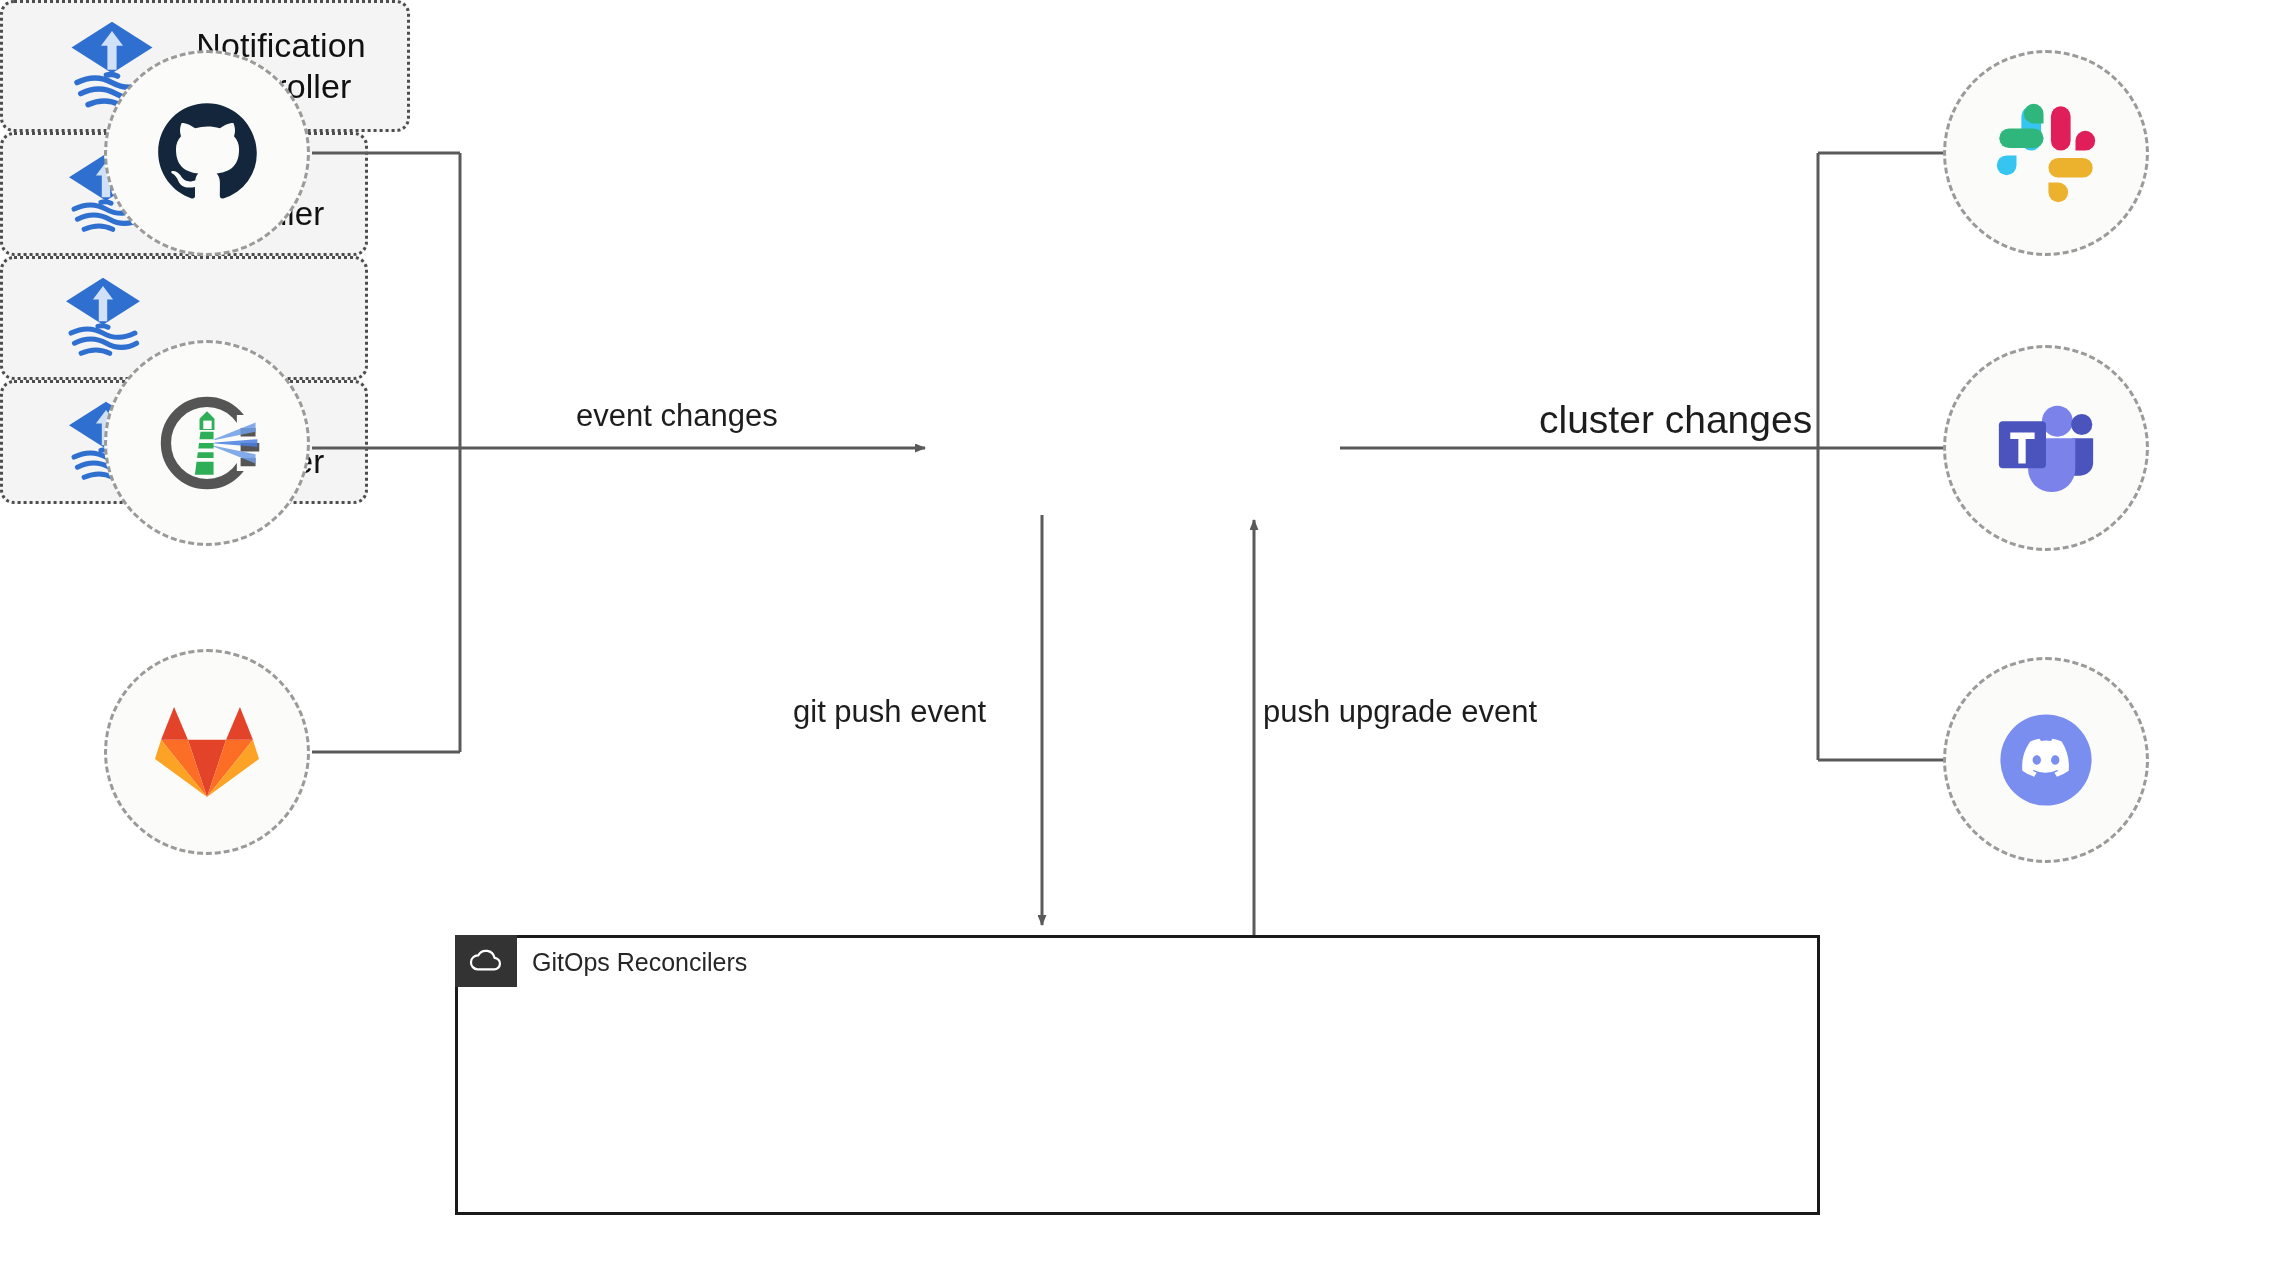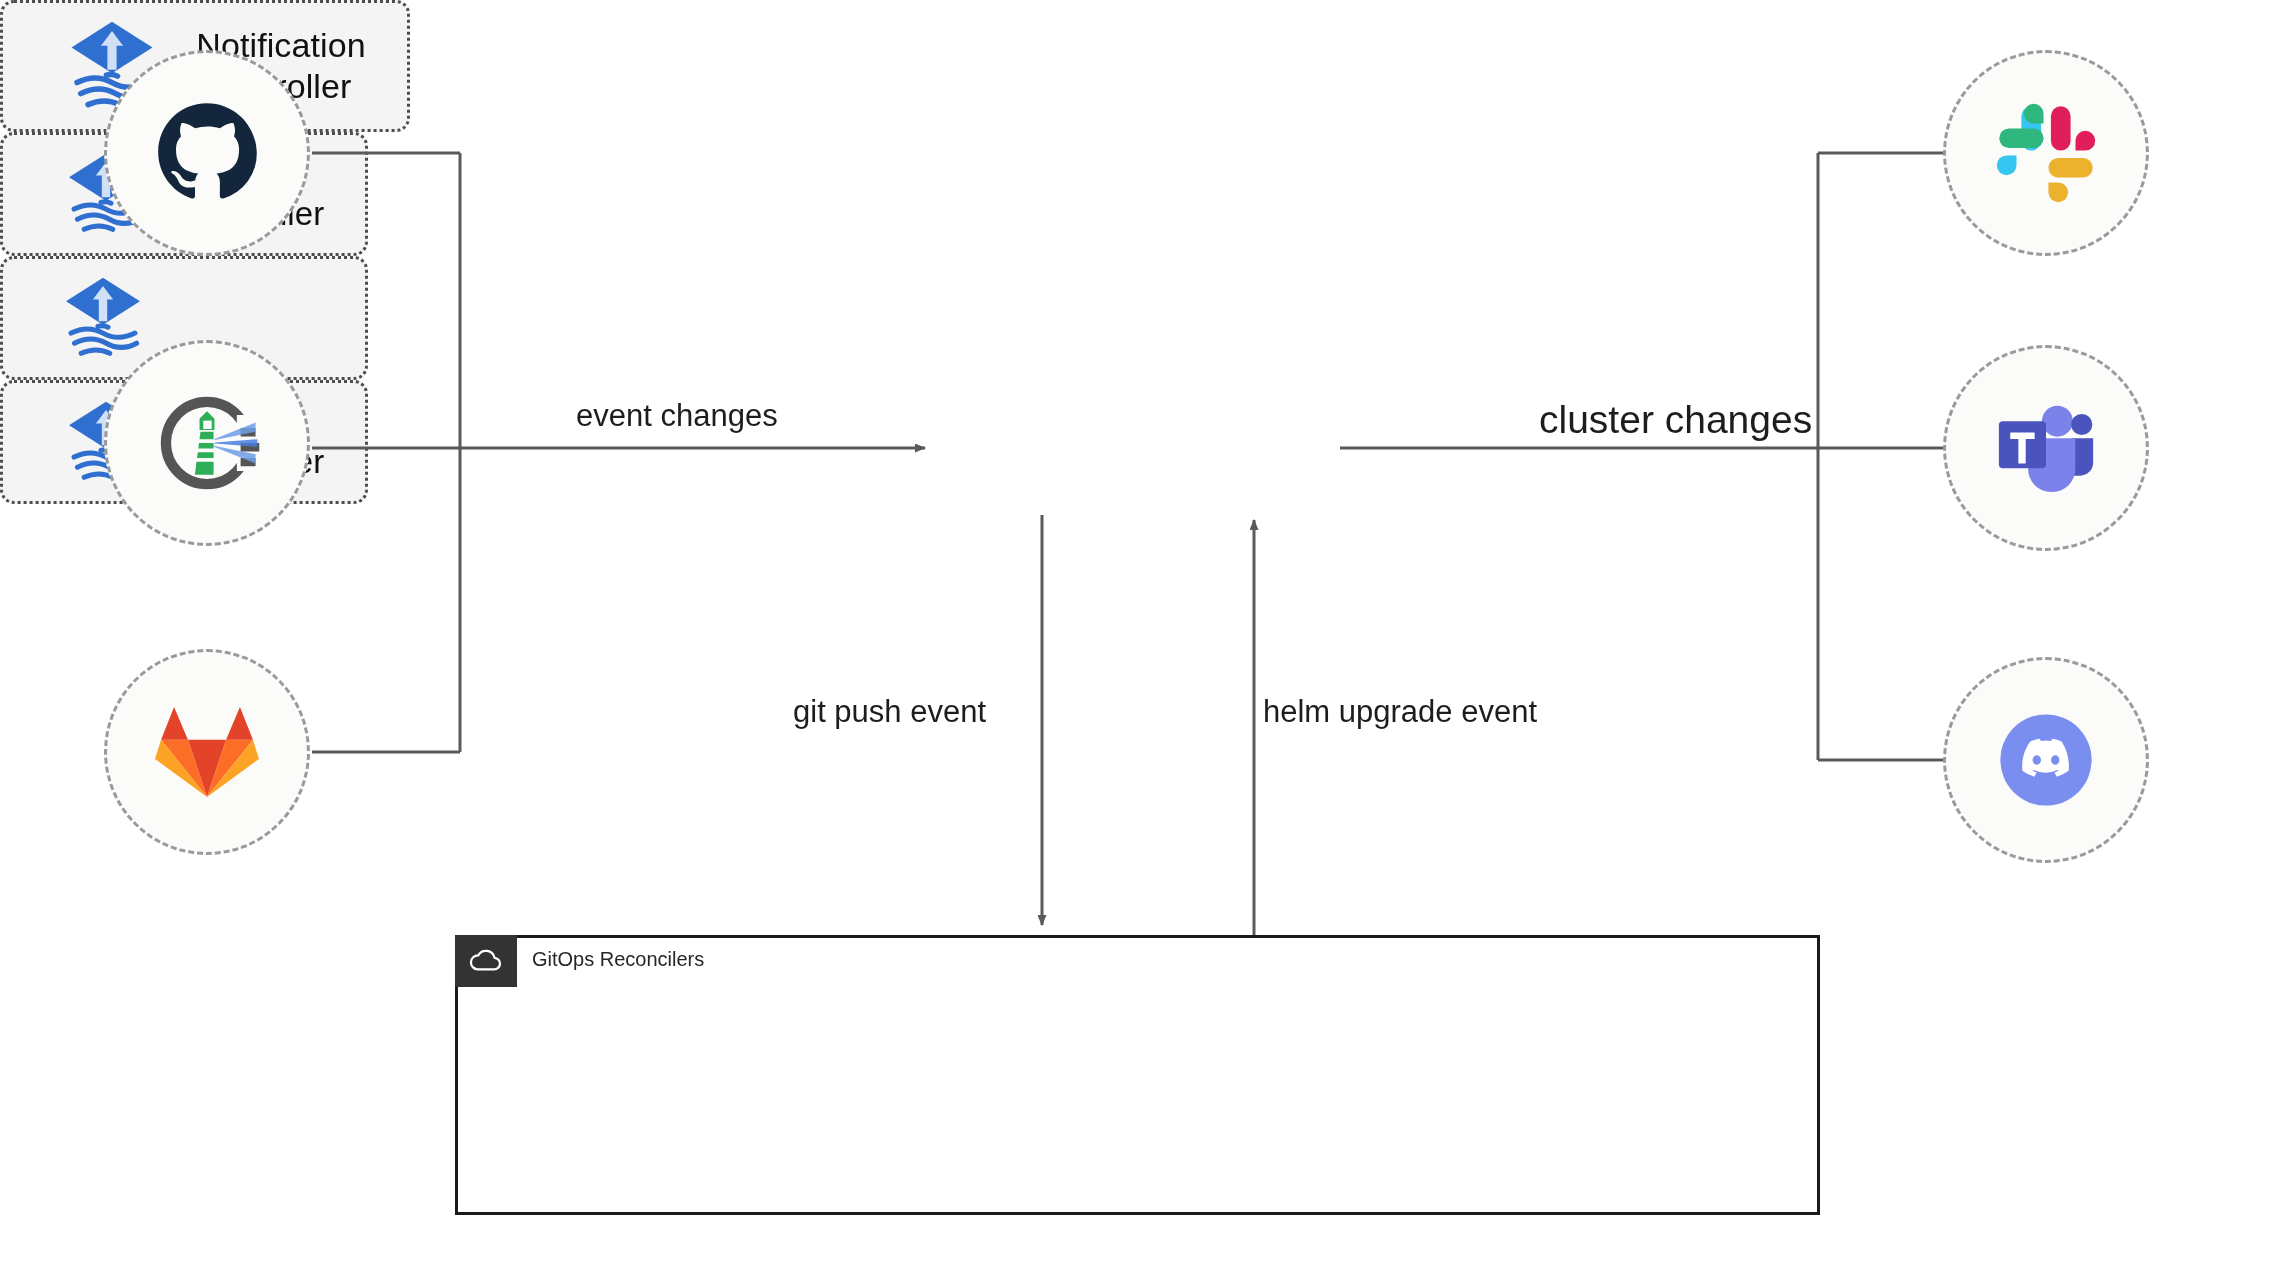--- a/index.html
+++ b/index.html
@@ -166,31 +166,31 @@
         </g>
       </svg>
     </span>
     <span class="ctrl-label" style="font-size:34px;padding-right:22px;">Notification
 controller</span>
   </div>
 
   <span class="edge-label" style="left:576px;top:398px;font-size:31px;">event changes</span>
   <span class="edge-label" style="left:1539px;top:398px;font-size:39px;">cluster changes</span>
   <span class="edge-label" style="left:793px;top:694px;font-size:31px;text-align:right;">git push event</span>
-  <span class="edge-label" style="left:1263px;top:694px;font-size:31px;">helm upgrade event</span>
+  <span class="edge-label" style="left:1263px;top:694px;font-size:31px;">push upgrade event</span>
 
   <div id="gitops-container" style="left:455px;top:935px;width:1365px;height:280px;"></div>
 
   <div id="gitops-tab" style="left:455px;top:935px;width:62px;height:52px;">
     <svg width="38" height="26" viewBox="0 0 40 28">
       <path d="M11 23 a7.5 7.5 0 0 1 .6-15 a9.5 9.5 0 0 1 17.6 2.6 a6.2 6.2 0 0 1-.7 12.4 z" fill="none" stroke="#ffffff" stroke-width="2.4" stroke-linejoin="round"></path>
     </svg>
   </div>
 
-  <span id="gitops-title" style="left:532px;top:948px;font-size:20px;">GitOps Reconcilers</span>
+  <span id="gitops-title" style="left:532px;top:948px;font-size:25px;">GitOps Reconcilers</span>
 
   <div class="ctrl-box" style="left:510px;top:1018px;width:368px;height:124px;">
     <span class="ctrl-icon" style="width:118px;">
       <svg width="84" height="88" viewBox="0 0 100 104">
         <path d="M50 4 L94 32 L50 60 L6 32 Z" fill="#2f6fd0"></path>
         <path d="M50 14 L62 30 L55 30 L55 56 L45 56 L45 30 L38 30 Z" fill="#cfe0f7"></path>
         <g stroke="#2f6fd0" stroke-width="6" stroke-linecap="round" fill="none">
           <path d="M12 70 Q32 60 50 70 Q68 80 88 70"></path>
           <path d="M16 82 Q36 72 54 82 Q72 92 90 82"></path>
           <path d="M24 94 Q42 86 58 94"></path>

